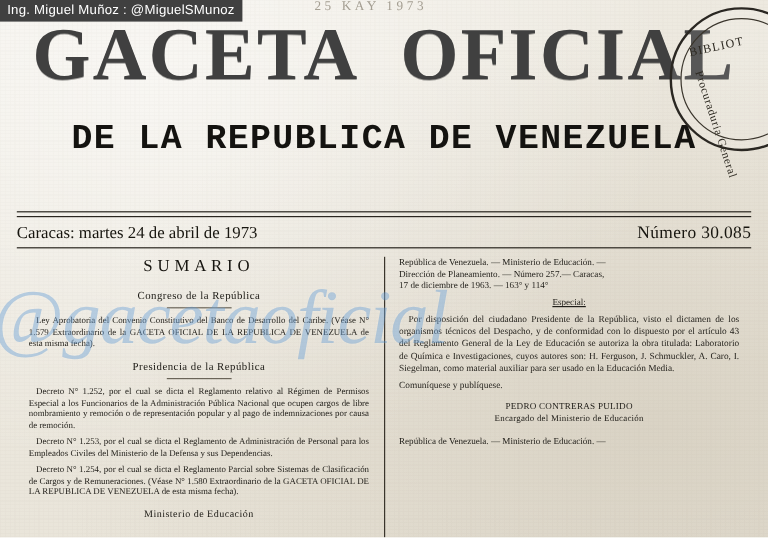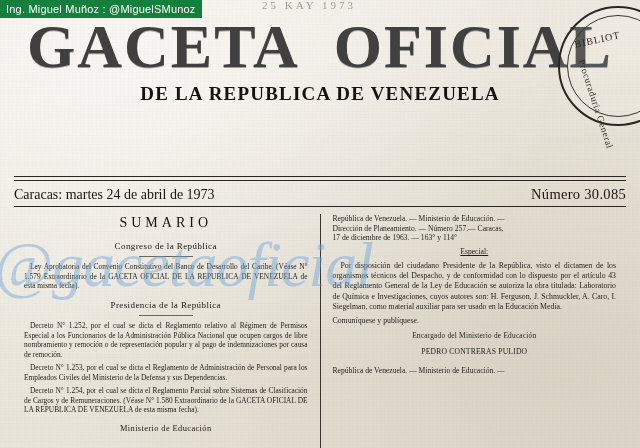--- a/index.html
+++ b/index.html
@@ -36,21 +36,21 @@
   }
 
   
   .handle-bar {
     position: absolute;
     left: 0; top: 0;
     height: 18px;
     padding: 0 6px;
     display: flex;
     align-items: center;
-    background: #15803d;
+    background: #404040;
     color: #ffffff;
     font-family: "Liberation Sans", sans-serif;
     font-size: 11px;
     letter-spacing: .2px;
     white-space: nowrap;
     z-index: 40;
   }
 
   
   .crop-top-text {
@@ -76,24 +76,24 @@
     font-weight: bold;
     font-size: 62px;
     line-height: 0.98;
     letter-spacing: 2px;
     color: #404040;
     text-shadow: 0 1px 0 rgba(0,0,0,.35);
     white-space: nowrap;
   }
   .gaceta-line .gap { display: inline-block; width: 34px; }
   .republica-line {
-    margin-top: 6px;
-    font-family: Liberation Serif, serif;
+    margin-top: 22px;
+    font-family: Liberation Mono, monospace;
     font-weight: bold;
-    font-size: 19px;
+    font-size: 29px;
     letter-spacing: 1.2px;
     color: #141310;
     white-space: nowrap;
   }
 
   
   .seal {
     position: absolute;
     right: -38px;
     top: 6px;
@@ -298,22 +298,22 @@
 
     <div class="col right">
       <div class="hdr">
         <div>República de Venezuela. — Ministerio de Educación. —</div>
         <div>Dirección de Planeamiento. — Número 257.— Caracas,</div>
         <div>17 de diciembre de 1963. — 163° y 114°</div>
       </div>
       <div class="center-word">Especial:</div>
       <p class="p">Por disposición del ciudadano Presidente de la República, visto el dictamen de los organismos técnicos del Despacho, y de conformidad con lo dispuesto por el artículo 43 del Reglamento General de la Ley de Educación se autoriza la obra titulada: Laboratorio de Química e Investigaciones, cuyos autores son: H. Ferguson, J. Schmuckler, A. Caro, I. Siegelman, como material auxiliar para ser usado en la Educación Media.</p>
       <p class="p noindent">Comuníquese y publíquese.</p>
+      <div class="sign">PEDRO CONTRERAS PULIDO</div>
       <div class="sign role">Encargado del Ministerio de Educación</div>
-      <div class="sign">PEDRO CONTRERAS PULIDO</div>
 
       <div class="tail-hdr">
         <div>República de Venezuela. — Ministerio de Educación. —</div>
       </div>
     </div>
   </div>
 
   <div class="watermark">@gacetaoficial</div>
 
   <div class="handle-bar">

